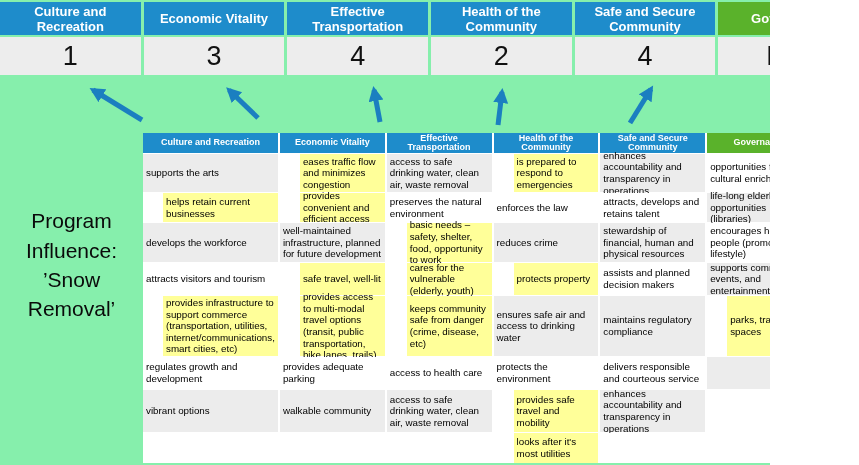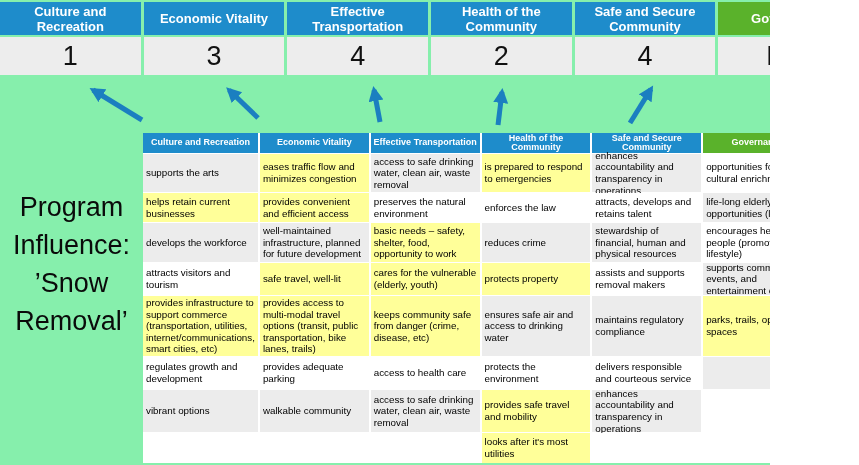--- a/index.html
+++ b/index.html
@@ -22,40 +22,40 @@
     background:#EDEDED;font-size:27px;color:#111;
     display:flex;align-items:center;justify-content:center;
   }
   
   .arrows{position:absolute;left:0;top:76px;width:859px;height:58px;}
   .arrows line{stroke:var(--arrow,#1B7FC0);stroke-width:5;}
   
   .program-label{
     position:absolute;left:0;top:160px;width:143px;height:210px;
     display:flex;align-items:center;justify-content:center;text-align:center;
-    font-size:27px;line-height:1.4;white-space:pre-line;color:#0a0a0a;
+    font-size:21px;line-height:1.4;white-space:pre-line;color:#0a0a0a;
   }
   
   .matrix{
     position:absolute;left:143px;top:133px;width:669px;
     display:grid;grid-template-columns:repeat(6,1fr);
     grid-template-rows:20px 38px 29px 39px 32px 60px 32px 42px 30px;
     column-gap:2px;row-gap:1px;background:#fff;
   }
   .m-head{
     color:#fff;font-weight:bold;font-size:9px;line-height:9.5px;
     display:flex;align-items:center;justify-content:center;text-align:center;
     padding:0 2px;
   }
   .m-cell{
     background:#fff;font-size:9.8px;line-height:11.6px;
     display:flex;align-items:center;text-align:left;padding:1px 3px;
   }
   .m-cell.alt{background:#ECECEC;}
-  .m-cell.hl{background:var(--yellow,#FFFF99);}
+  .m-cell.hl{background:var(--yellow,#FFFF99);margin-left:20px;}
 </style>
 </head>
 <body>
 
 <div class="slide">
 
   <div class="summary">
       <div class="sum-h" style="background: rgb(30, 140, 203); grid-area: 1 / 1;">Culture and Recreation</div>
       <div class="sum-h" style="background: rgb(30, 140, 203); grid-area: 1 / 2;">Economic Vitality</div>
       <div class="sum-h" style="background: rgb(30, 140, 203); grid-area: 1 / 3;">Effective Transportation</div>
@@ -109,21 +109,21 @@
       <div class="m-cell alt">develops the workforce</div>
       <div class="m-cell alt">well-maintained infrastructure, planned for future development</div>
       <div class="m-cell hl">basic needs – safety, shelter, food, opportunity to work</div>
       <div class="m-cell alt">reduces crime</div>
       <div class="m-cell alt">stewardship of financial, human and physical resources</div>
       <div class="m-cell">encourages healthy people (promotes after lifestyle)</div>
       <div class="m-cell">attracts visitors and tourism</div>
       <div class="m-cell hl">safe travel, well-lit</div>
       <div class="m-cell hl">cares for the vulnerable (elderly, youth)</div>
       <div class="m-cell hl">protects property</div>
-      <div class="m-cell">assists and supports removal makers</div>
+      <div class="m-cell">assists and planned decision makers</div>
       <div class="m-cell alt">supports community events, and entertainment options</div>
       <div class="m-cell hl">provides infrastructure to support commerce (transportation, utilities, internet/communications, smart cities, etc)</div>
       <div class="m-cell hl">provides access to multi-modal travel options (transit, public transportation, bike lanes, trails)</div>
       <div class="m-cell hl">keeps community safe from danger (crime, disease, etc)</div>
       <div class="m-cell alt">ensures safe air and access to drinking water</div>
       <div class="m-cell alt">maintains regulatory compliance</div>
       <div class="m-cell hl">parks, trails, open spaces</div>
       <div class="m-cell">regulates growth and development</div>
       <div class="m-cell">provides adequate parking</div>
       <div class="m-cell">access to health care</div>

